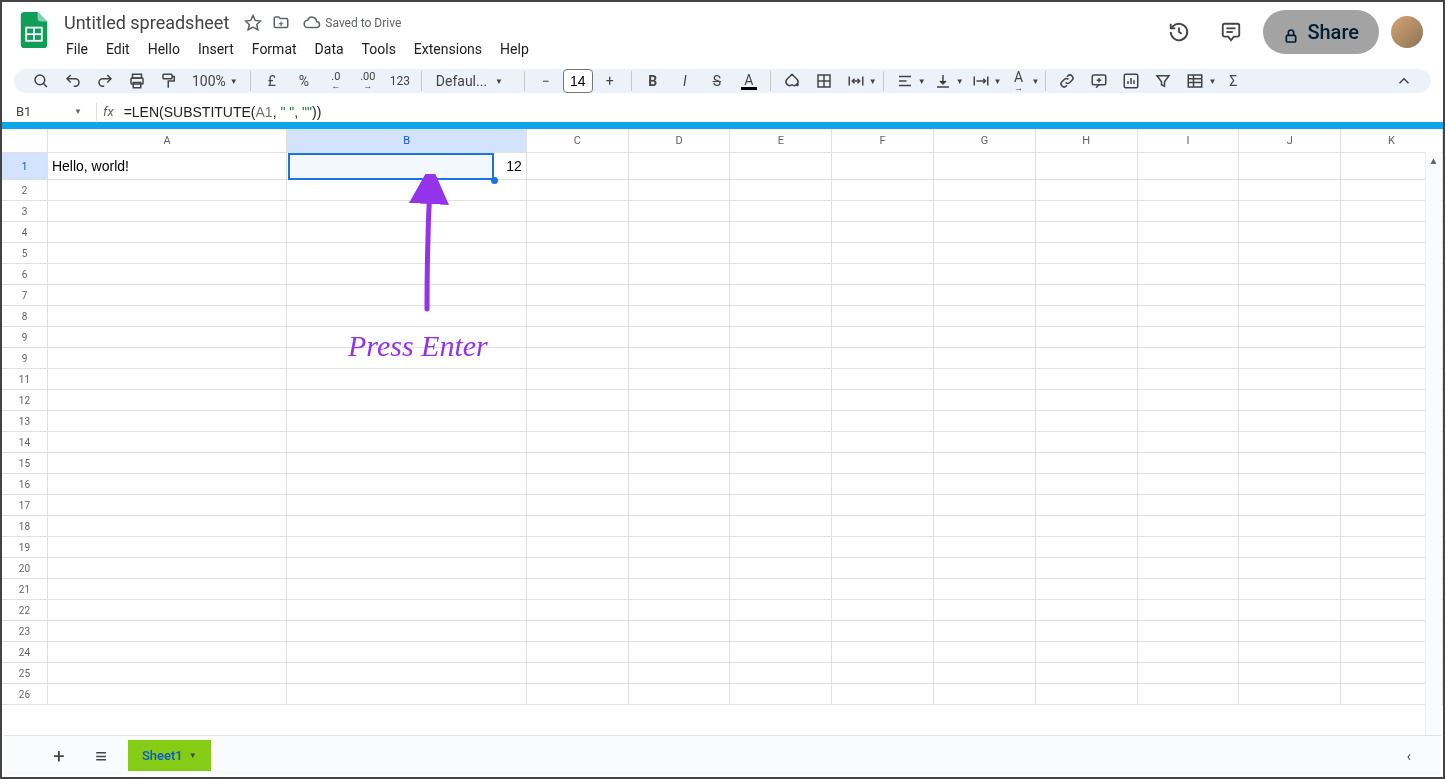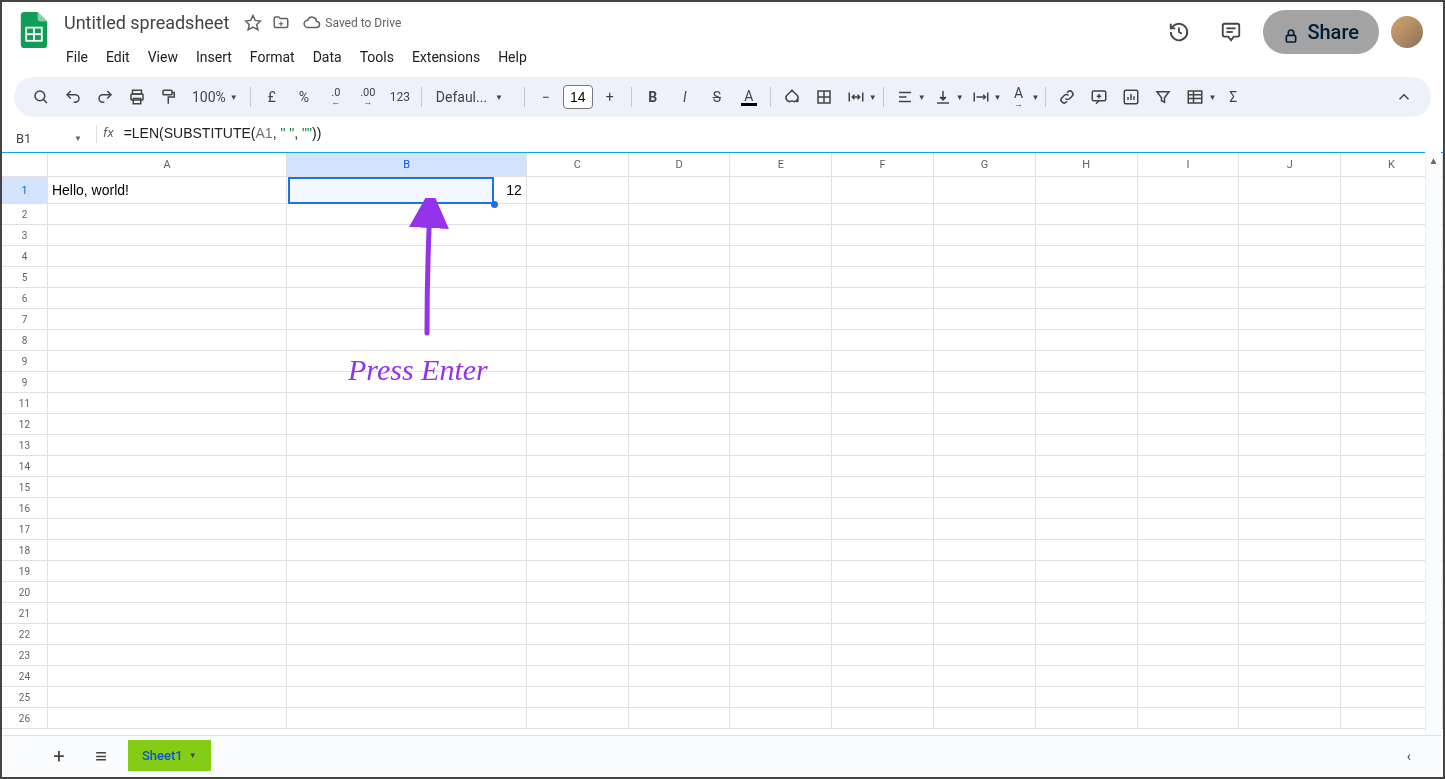--- a/index.html
+++ b/index.html
@@ -5,39 +5,39 @@
 * { box-sizing: border-box; margin: 0; padding: 0; }
 body { font-family: "Google Sans", Roboto, Arial, sans-serif; background: #fff; overflow: hidden; width: 1445px; height: 779px; position: relative; border: 2px solid #444; }
 .header { display: flex; align-items: flex-start; padding: 8px 12px 0 12px; }
 .logo { width: 40px; height: 40px; display: flex; align-items: center; justify-content: center; margin-right: 4px; }
 .logo svg { width: 28px; height: 36px; }
 .title-area { flex: 1; }
 .title-row { display: flex; align-items: center; gap: 8px; }
 .doc-title { font-size: 18px; color: #444; padding: 2px 6px; }
 .title-icon { color: #5f6368; width: 20px; height: 20px; display: flex; align-items: center; justify-content: center; cursor: pointer; }
 .saved { color: #5f6368; font-size: 12px; display: flex; align-items: center; gap: 4px; margin-left: 4px; }
-.menu-bar { display: flex; gap: 2px; margin-top: 10px; }
+.menu-bar { display: flex; gap: 2px; margin-top: 2px; }
 .menu-item { padding: 4px 8px; font-size: 14px; color: #202124; cursor: pointer; border-radius: 4px; }
 .header-right { display: flex; align-items: center; gap: 12px; padding-right: 8px; }
 .hr-icon { width: 40px; height: 40px; display: flex; align-items: center; justify-content: center; color: #444; cursor: pointer; border-radius: 50%; }
 .share-btn { background: #a3a3a3; color: #001d35; border-radius: 40px; padding: 10px 20px; display: flex; align-items: flex-end; gap: 8px; font-size: 20px; font-weight: 500; cursor: pointer; }
 .avatar { width: 32px; height: 32px; border-radius: 50%; background: linear-gradient(135deg,#d4a574 0%,#8b7355 100%); cursor: pointer; }
 
-.toolbar { margin: 8px 12px; background: #edf2fa; border-radius: 24px; padding: 4px 12px; display: flex; align-items: center; gap: 2px; height: 40px; }
+.toolbar { margin: 8px 12px; background: #edf2fa; border-radius: 24px; padding: 4px 12px; display: flex; align-items: center; gap: 2px; height: 24px; }
 .tb-btn { width: 30px; height: 30px; display: flex; align-items: center; justify-content: center; color: #444; cursor: pointer; border-radius: 4px; font-size: 14px; }
 .tb-sep { width: 1px; height: 20px; background: #c7c7c7; margin: 0 4px; }
 .zoom { display: flex; align-items: center; gap: 4px; padding: 0 6px; font-size: 14px; color: #444; cursor: pointer; }
 .font-sel { display: flex; align-items: center; gap: 8px; padding: 0 8px; font-size: 14px; color: #444; cursor: pointer; width: 90px; }
 .font-size-box { display: flex; align-items: center; }
 .fs-input { width: 30px; height: 24px; text-align: center; border: 1px solid #747775; border-radius: 4px; font-size: 14px; margin: 0 2px; }
 .tb-spacer { flex: 1; }
 .dd { display: flex; align-items: center; }
 .dd-arrow { font-size: 8px; color: #444; margin-left: -2px; }
 
-.formula-bar { display: flex; border-bottom: 1px solid #0ea5e9; height: 28px; padding: 0 8px; }
+.formula-bar { display: flex; align-items: center; border-bottom: 7px solid #0ea5e9; height: 28px; padding: 0 8px; }
 .name-box { width: 80px; font-size: 13px; color: #444; padding-left: 6px; display: flex; align-items: center; justify-content: space-between; padding-right: 8px; }
 .name-box-dd { font-size: 8px; color: #666; }
 .fx-sep { width: 1px; height: 18px; background: #e0e0e0; margin: 0 6px; }
 .fx-label { font-style: italic; color: #5f6368; font-size: 13px; margin-right: 10px; }
 .formula-text { font-size: 14px; font-family: Arial; color: #202124; }
 .formula-text .fn { color: #202124; }
 .formula-text .ref { color: #737373; }
 .formula-text .str { color: #15803d; }
 
 .grid-container { position: relative; height: 580px; overflow: hidden; }
@@ -99,21 +99,21 @@
       <span class="saved">
           <svg width="18" height="18" viewBox="0 0 24 24" fill="none" stroke="currentColor" stroke-width="2">
             <path d="M18 10a6 6 0 0 0-11.7-1.7A4.5 4.5 0 0 0 6.5 18H18a4 4 0 0 0 0-8z"></path>
           </svg>
           <span>Saved to Drive</span>
         </span>
     </div>
     <div class="menu-bar">
       <span class="menu-item">File</span>
       <span class="menu-item">Edit</span>
-      <span class="menu-item">View</span>
+      <span class="menu-item">Hello</span>
       <span class="menu-item">Insert</span>
       <span class="menu-item">Format</span>
       <span class="menu-item">Data</span>
       <span class="menu-item">Tools</span>
       <span class="menu-item">Extensions</span>
       <span class="menu-item">Help</span>
     </div>
   </div>
   <div class="header-right">
     <span class="hr-icon">

